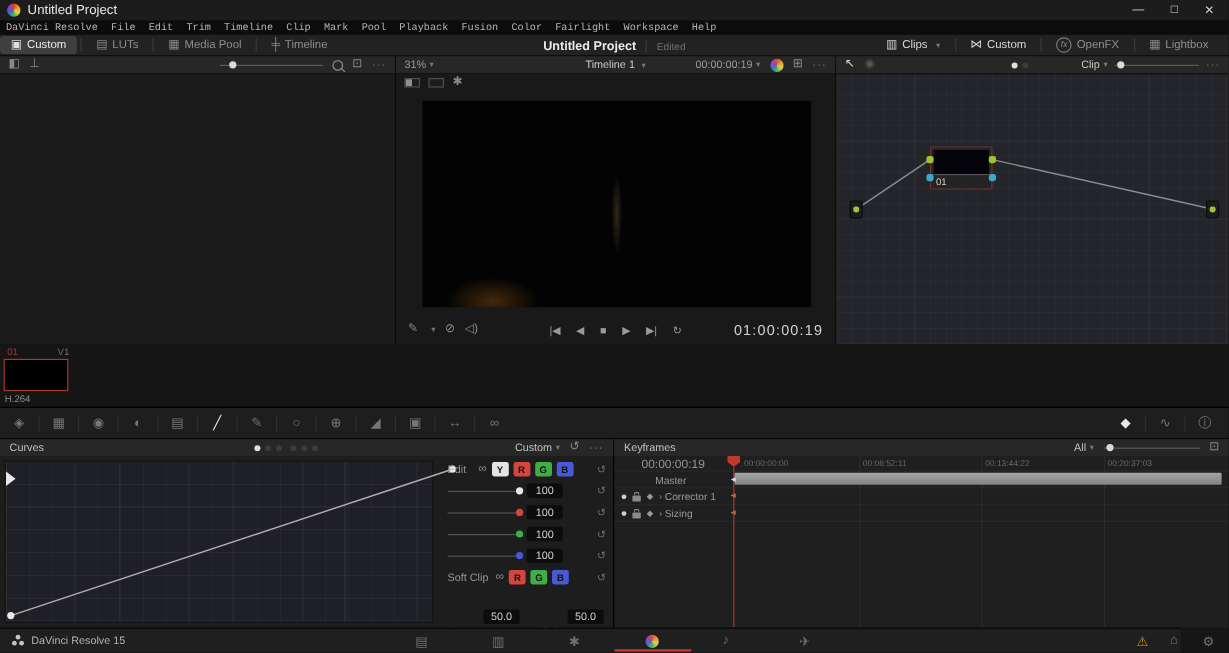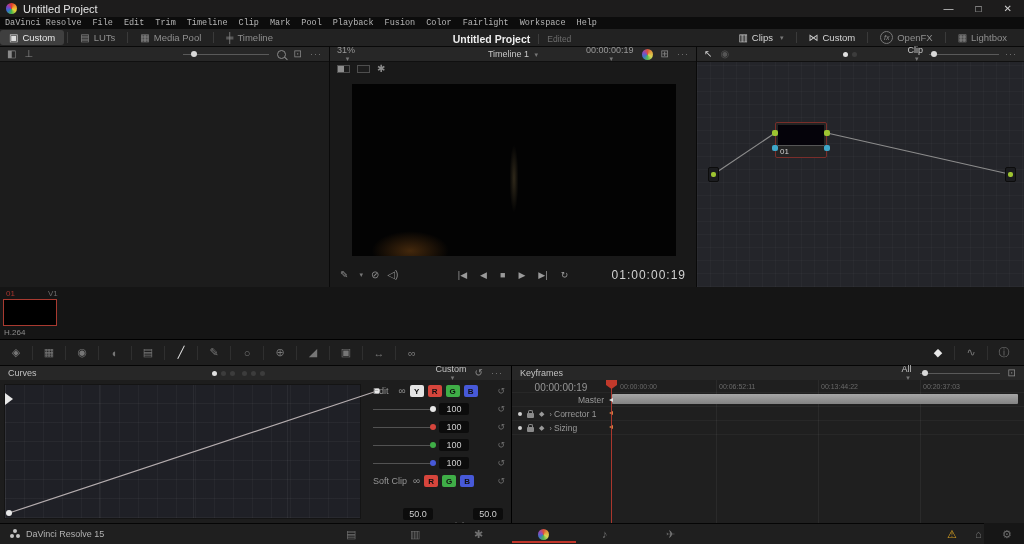--- a/index.html
+++ b/index.html
@@ -1,19 +1,19 @@
 <!DOCTYPE html>
 <html><head>
 <meta charset="utf-8">
 <style>
   html,body{margin:0;padding:0;background:#101010;}
   #app{position:relative;width:1024px;height:544px;overflow:hidden;background:#161616;
        font-family:"Liberation Sans",sans-serif;color:#bbb;-webkit-font-smoothing:antialiased;}
   .abs{position:absolute;}
-  .flex{display:flex;align-items:center;flex-direction:column;}
+  .flex{display:flex;align-items:center;}
   .ic{font-size:10px;color:#8a8a8a;line-height:1;}
   .caret{font-size:7px;color:#777;margin-left:3px;}
   .more{font-size:9px;color:#777;letter-spacing:1px;}
 
   
   .titlebar{left:0;top:0;width:1024px;height:17px;background:#1d1c1c;display:flex;align-items:center;padding:0 6px;box-sizing:border-box;gap:6px;}
   .logo{width:11px;height:11px;border-radius:50%;background:conic-gradient(#e23b2e,#f09b2d,#ead43a,#49b649,#2f6fd0,#8b3fc0,#e23b2e);}
   .win-title{font-size:11px;color:#e6e6e6;}
   .win-controls{margin-left:auto;display:flex;gap:22px;margin-right:6px;}
   .win-controls span{font-size:10px;color:#cfcfcf;}
@@ -108,21 +108,21 @@
   .valbox{width:30px;height:12px;background:#0c0c0c;border-radius:2px;color:#cecece;font-size:9px;display:flex;align-items:center;justify-content:center;}
   .reset{margin-left:auto;font-size:9px;color:#6f6f6f;}
   .sc-grid{display:grid;grid-template-columns:24px 32px 26px 32px;gap:5px 6px;align-items:center;margin-top:9px;}
   .sc-grid .lbl{color:#7d7d7d;margin-top:25px;}
 
   .keyframes-panel{left:512px;top:366px;width:512px;height:157px;background:#1f1f1f;box-sizing:border-box;}
   .kf-body{position:absolute;left:0;top:14px;right:0;bottom:0;}
   .kf-current{position:absolute;left:0;top:2px;width:98px;text-align:center;font-size:10px;color:#969696;}
   .kf-tick{position:absolute;top:3px;font-size:7px;color:#6a6a6a;white-space:nowrap;}
   .kf-gridline{position:absolute;top:0;bottom:0;width:1px;background:rgba(255,255,255,0.05);}
-  .kf-row-label{position:absolute;width:90px;text-align:right;font-size:8.5px;color:#9a9a9a;}
+  .kf-row-label{position:absolute;width:90px;text-align:center;font-size:8.5px;color:#9a9a9a;}
   .kf-row-icons{position:absolute;left:6px;display:flex;align-items:center;gap:5px;font-size:7px;color:#9a9a9a;}
   .rowdot{width:4px;height:4px;border-radius:50%;background:#cfcfcf;}
   .lock{display:inline-block;width:7px;height:5px;background:#8a8a8a;border-radius:1px;position:relative;margin-top:2px;}
   .lock::before{content:"";position:absolute;left:1px;top:-3px;width:3px;height:2px;border:1px solid #8a8a8a;border-bottom:none;border-radius:2px 2px 0 0;}
   .kf-master-bar{position:absolute;left:100px;right:6px;top:14px;height:10px;background:linear-gradient(#a6a6a6,#828282);border-radius:1px;}
   .kf-sep{position:absolute;left:0;right:0;height:1px;background:rgba(255,255,255,0.04);}
   .playhead-line{position:absolute;left:99px;top:0;bottom:0;width:1px;background:rgba(195,60,48,0.85);}
   .playhead-cap{position:absolute;left:94px;top:0;width:11px;height:9px;background:#c0392b;clip-path:polygon(0 0,100% 0,100% 55%,50% 100%,0 55%);}
   .kf-marker{position:absolute;font-size:8px;color:#cf7f44;}
 

